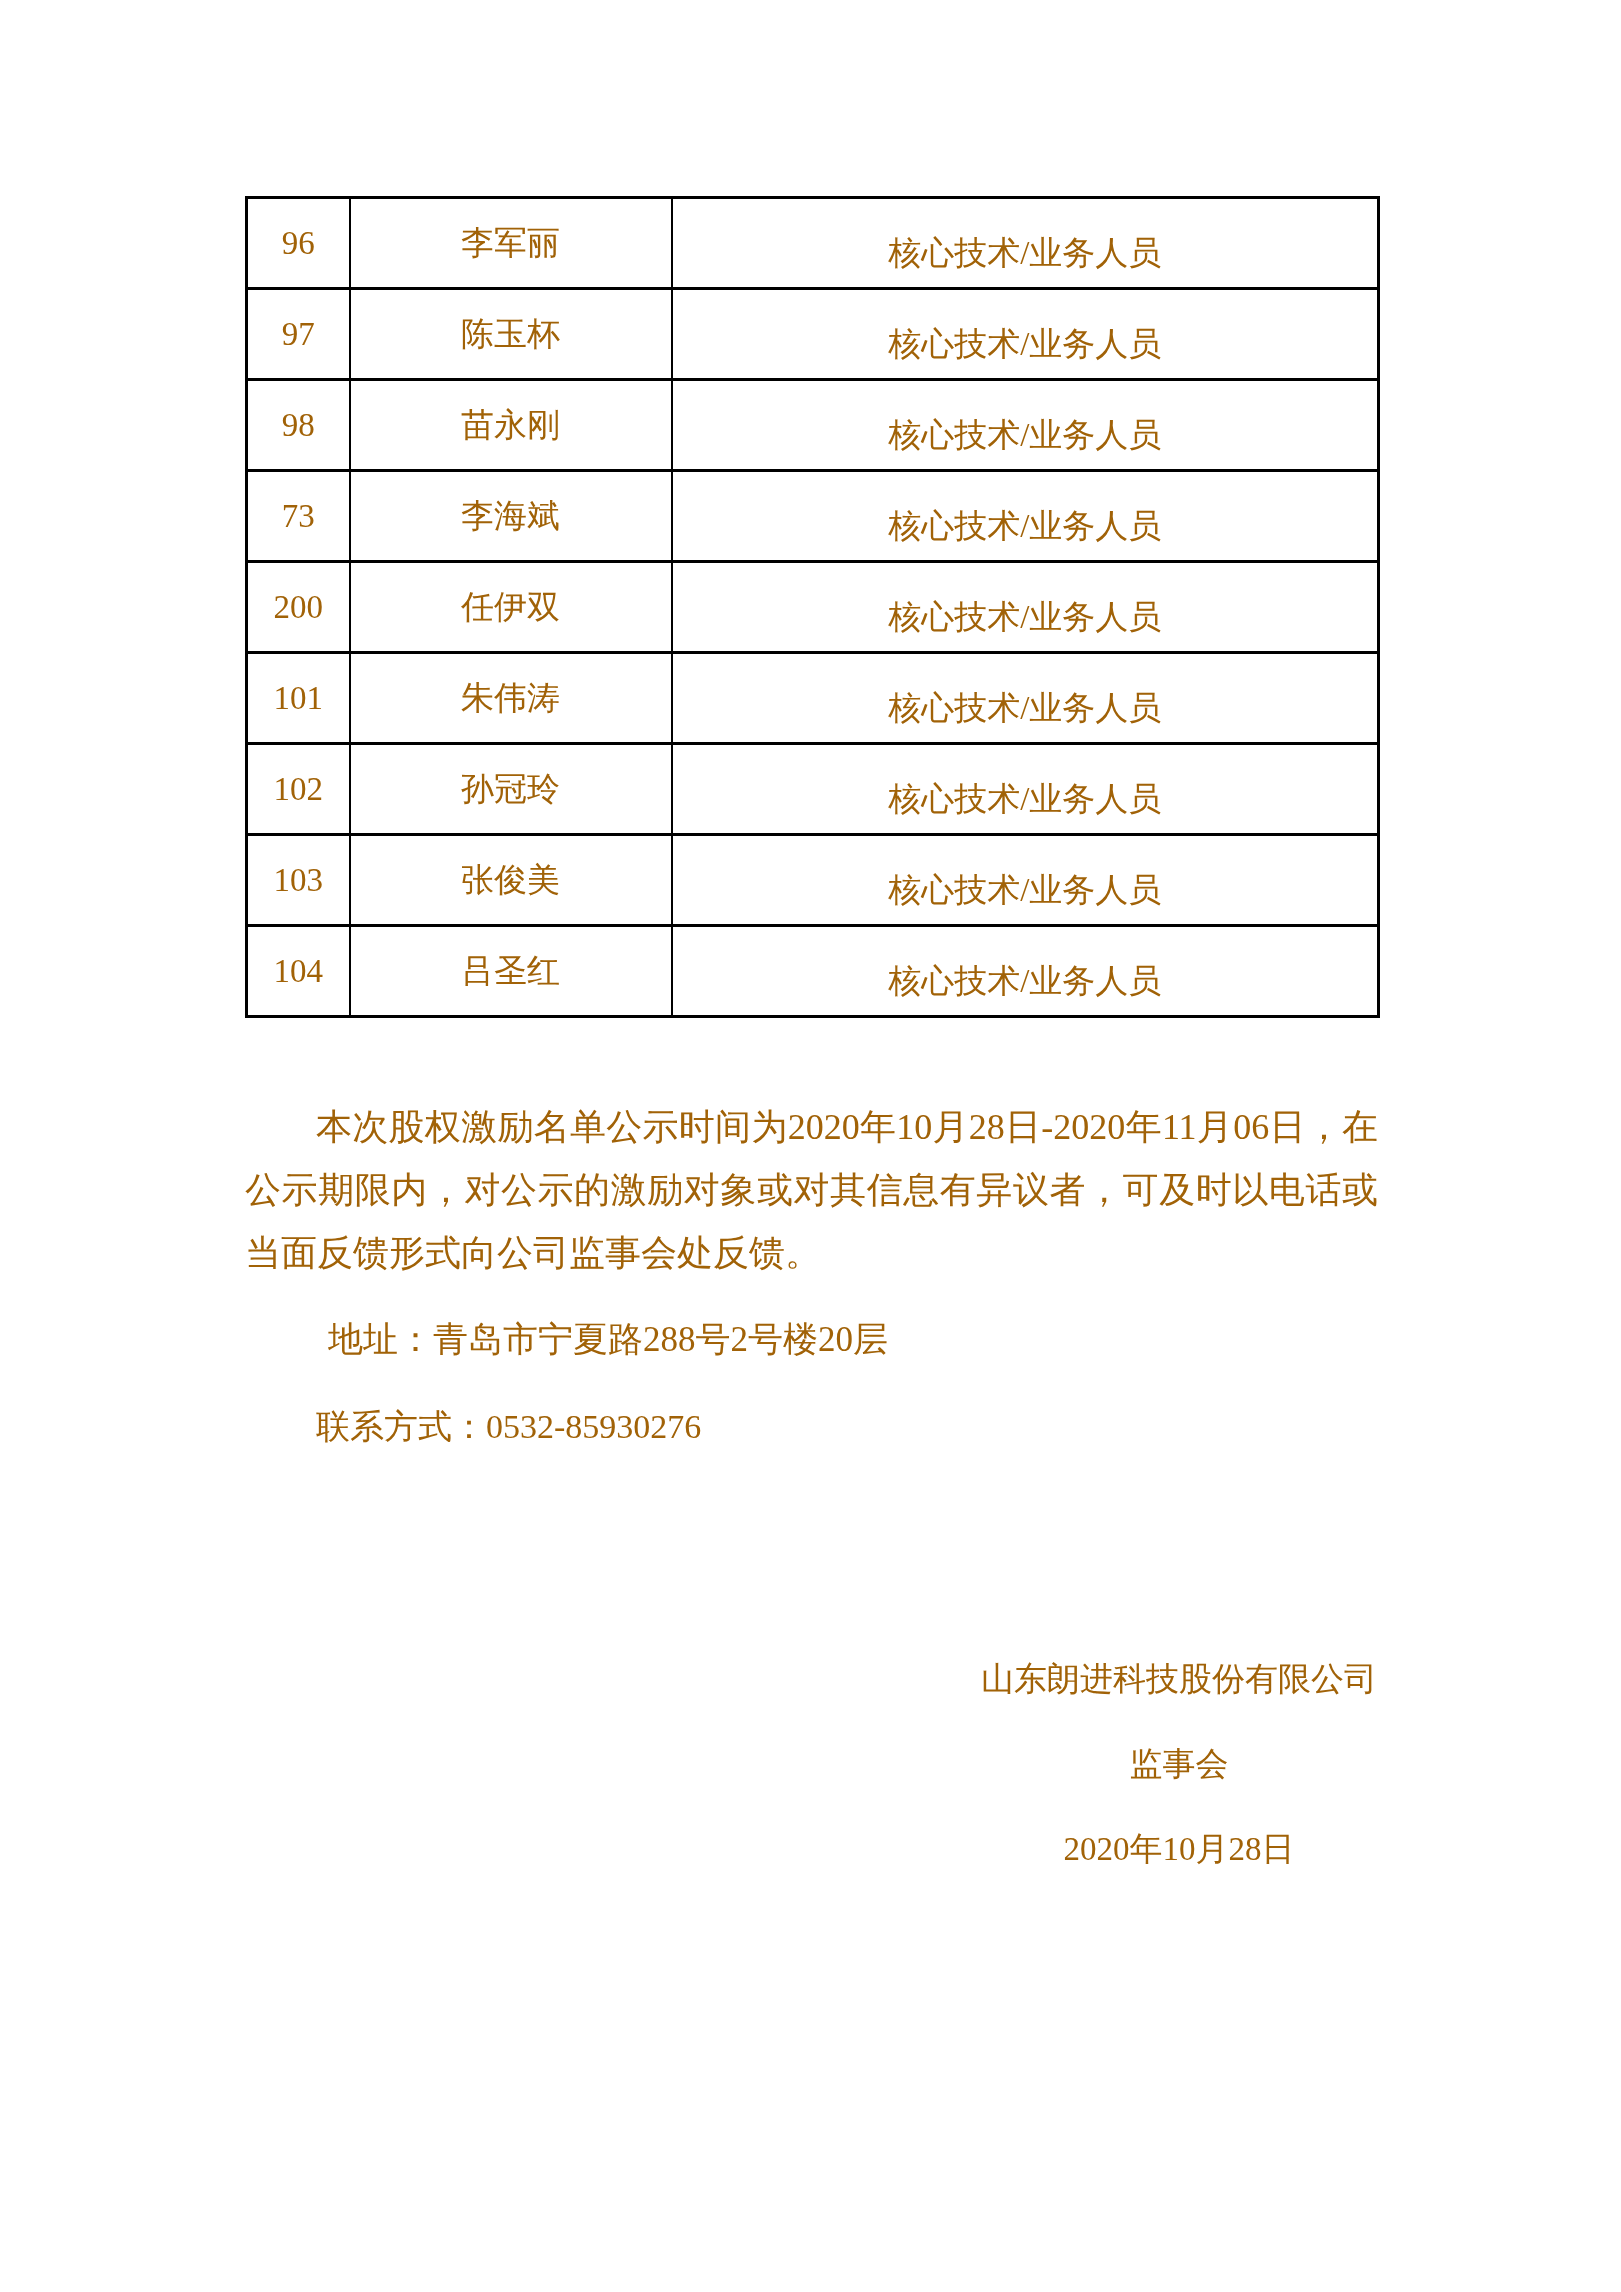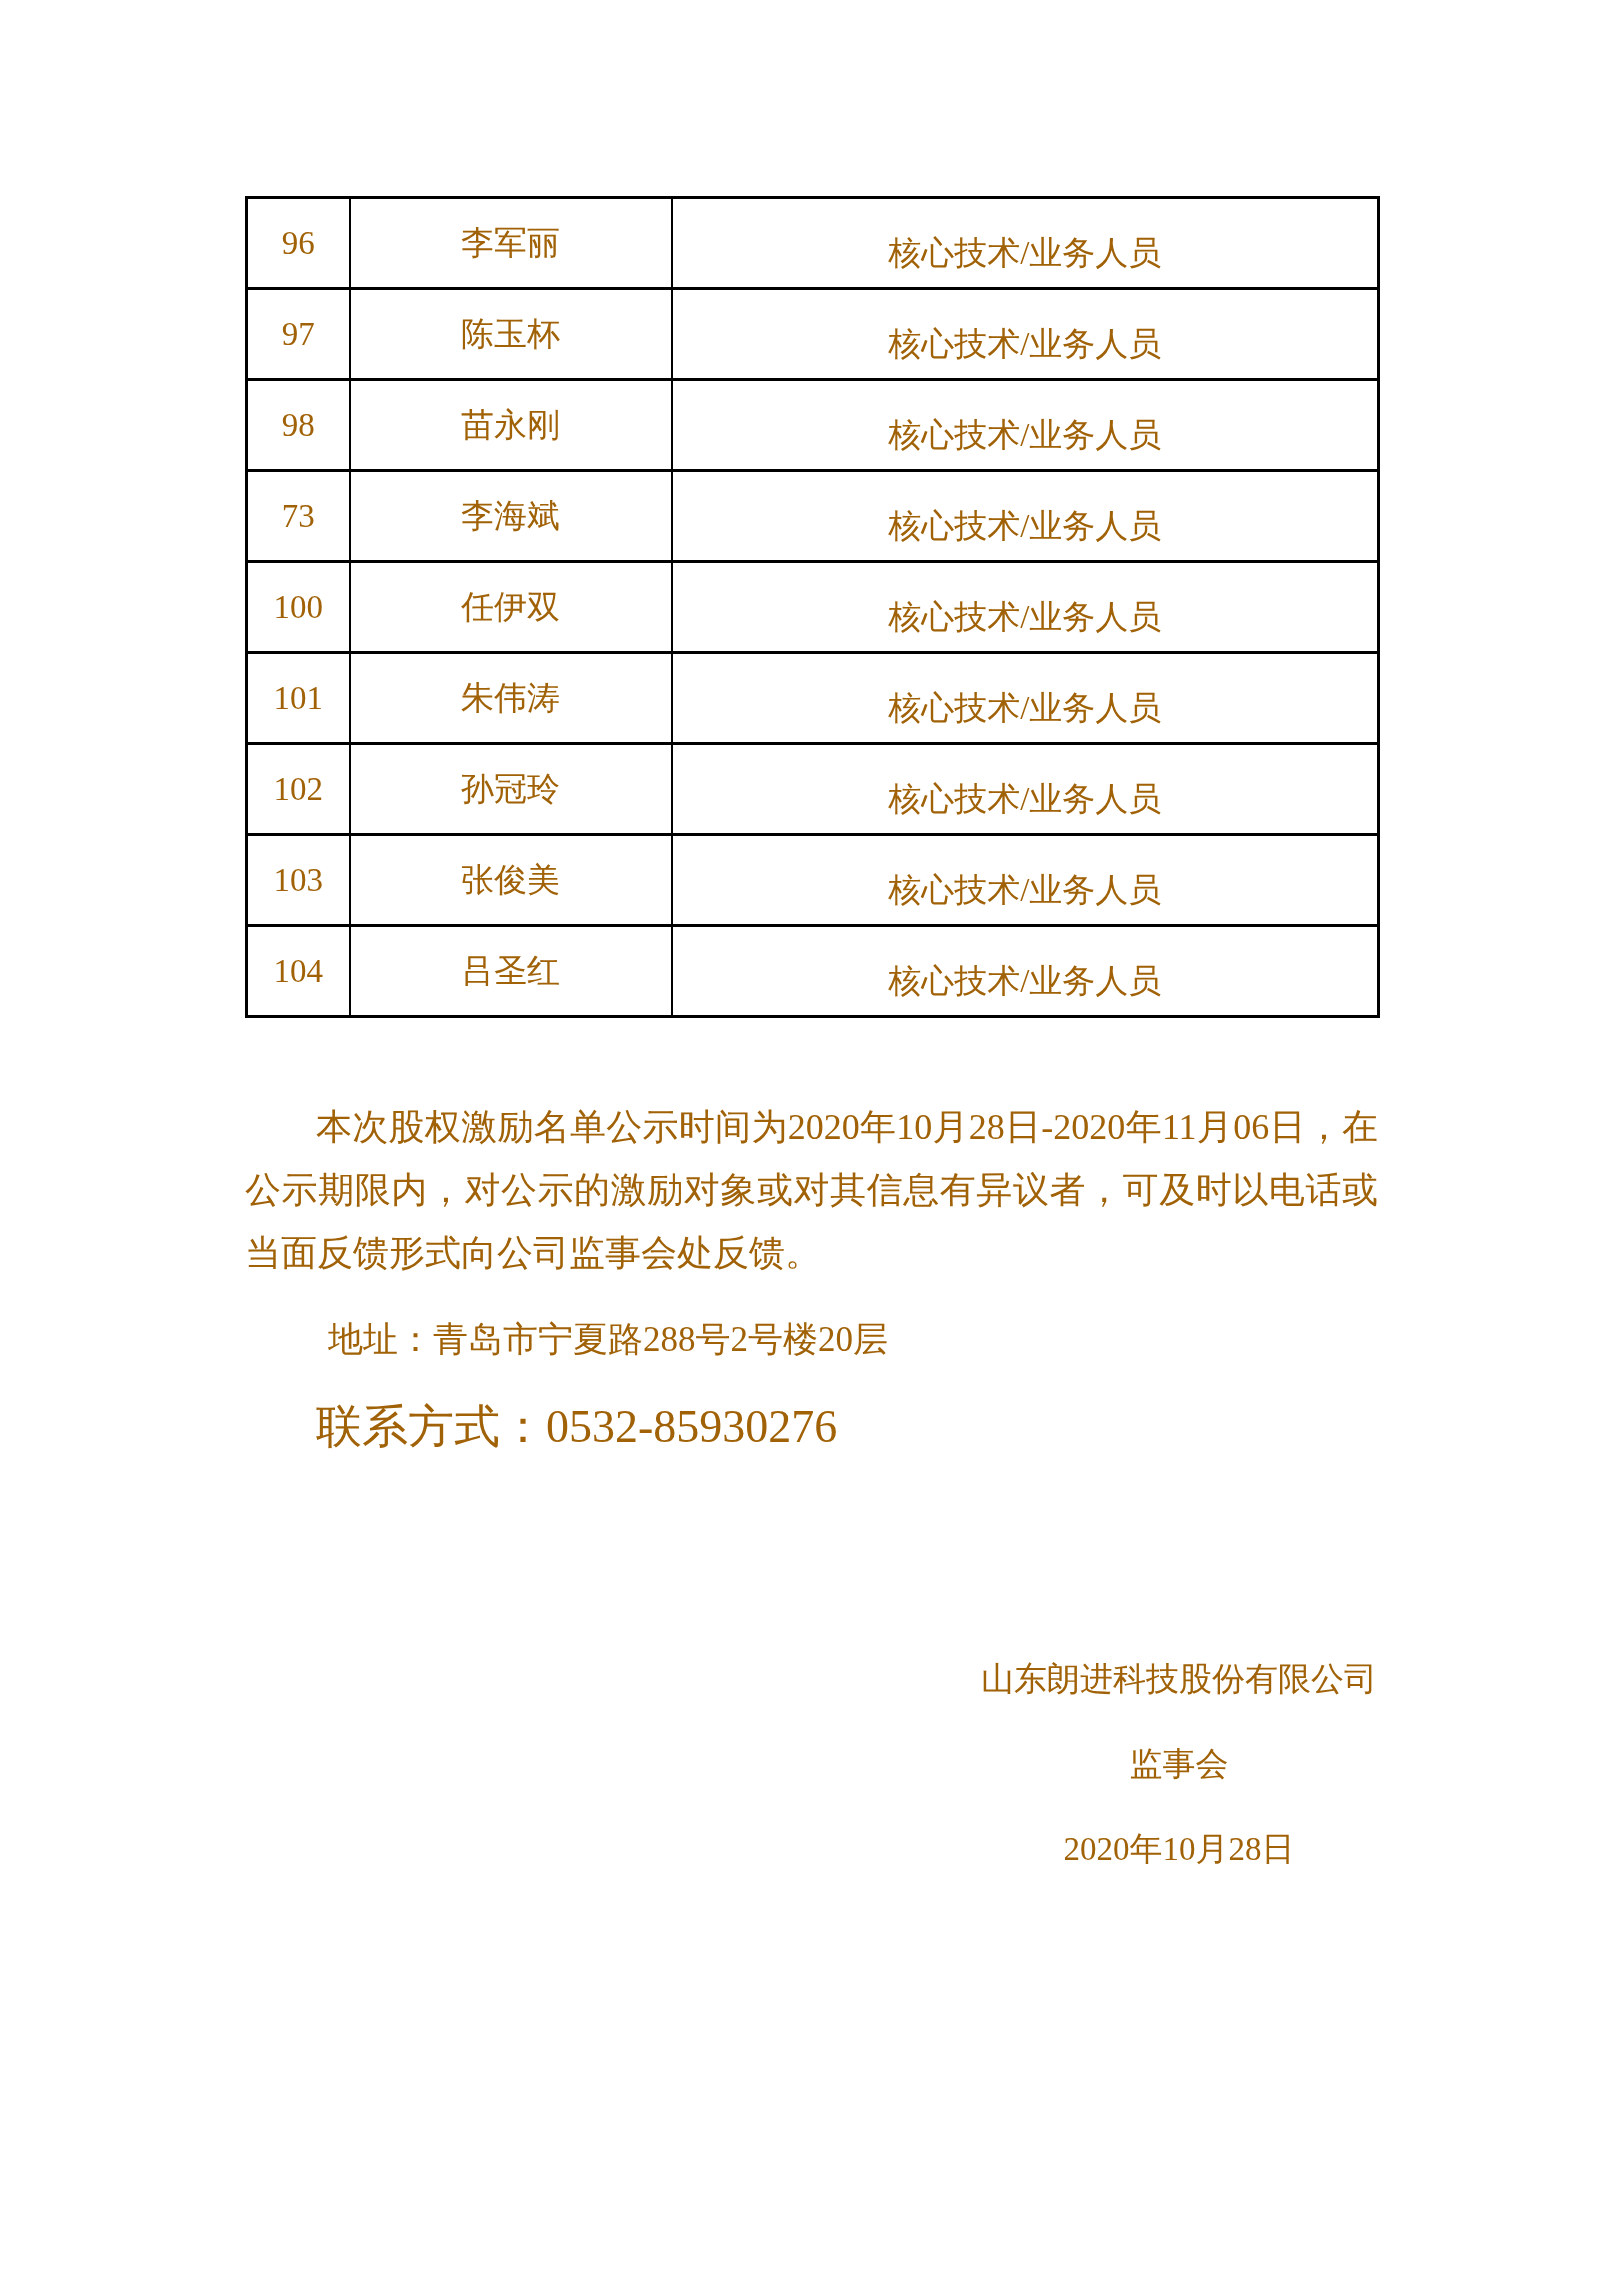--- a/index.html
+++ b/index.html
@@ -62,21 +62,21 @@
     left: 328px;
     top: 1308px;
     font-size: 35px;
     line-height: 63px;
     white-space: nowrap;
   }
   .contact-line {
     position: absolute;
     left: 316px;
     top: 1395px;
-    font-size: 46px;
+    font-size: 34px;
     line-height: 63px;
     white-space: nowrap;
   }
 
   
   .signature-block {
     position: absolute;
     right: 244px;
     top: 1637px;
     text-align: center;
@@ -111,21 +111,21 @@
           <td class="c-no">98</td>
           <td class="c-name">苗永刚</td>
           <td class="c-role"><span class="role-text">核心技术/业务人员</span></td>
         </tr>
         <tr>
           <td class="c-no">73</td>
           <td class="c-name">李海斌</td>
           <td class="c-role"><span class="role-text">核心技术/业务人员</span></td>
         </tr>
         <tr>
-          <td class="c-no">100</td>
+          <td class="c-no">200</td>
           <td class="c-name">任伊双</td>
           <td class="c-role"><span class="role-text">核心技术/业务人员</span></td>
         </tr>
         <tr>
           <td class="c-no">101</td>
           <td class="c-name">朱伟涛</td>
           <td class="c-role"><span class="role-text">核心技术/业务人员</span></td>
         </tr>
         <tr>
           <td class="c-no">102</td>

